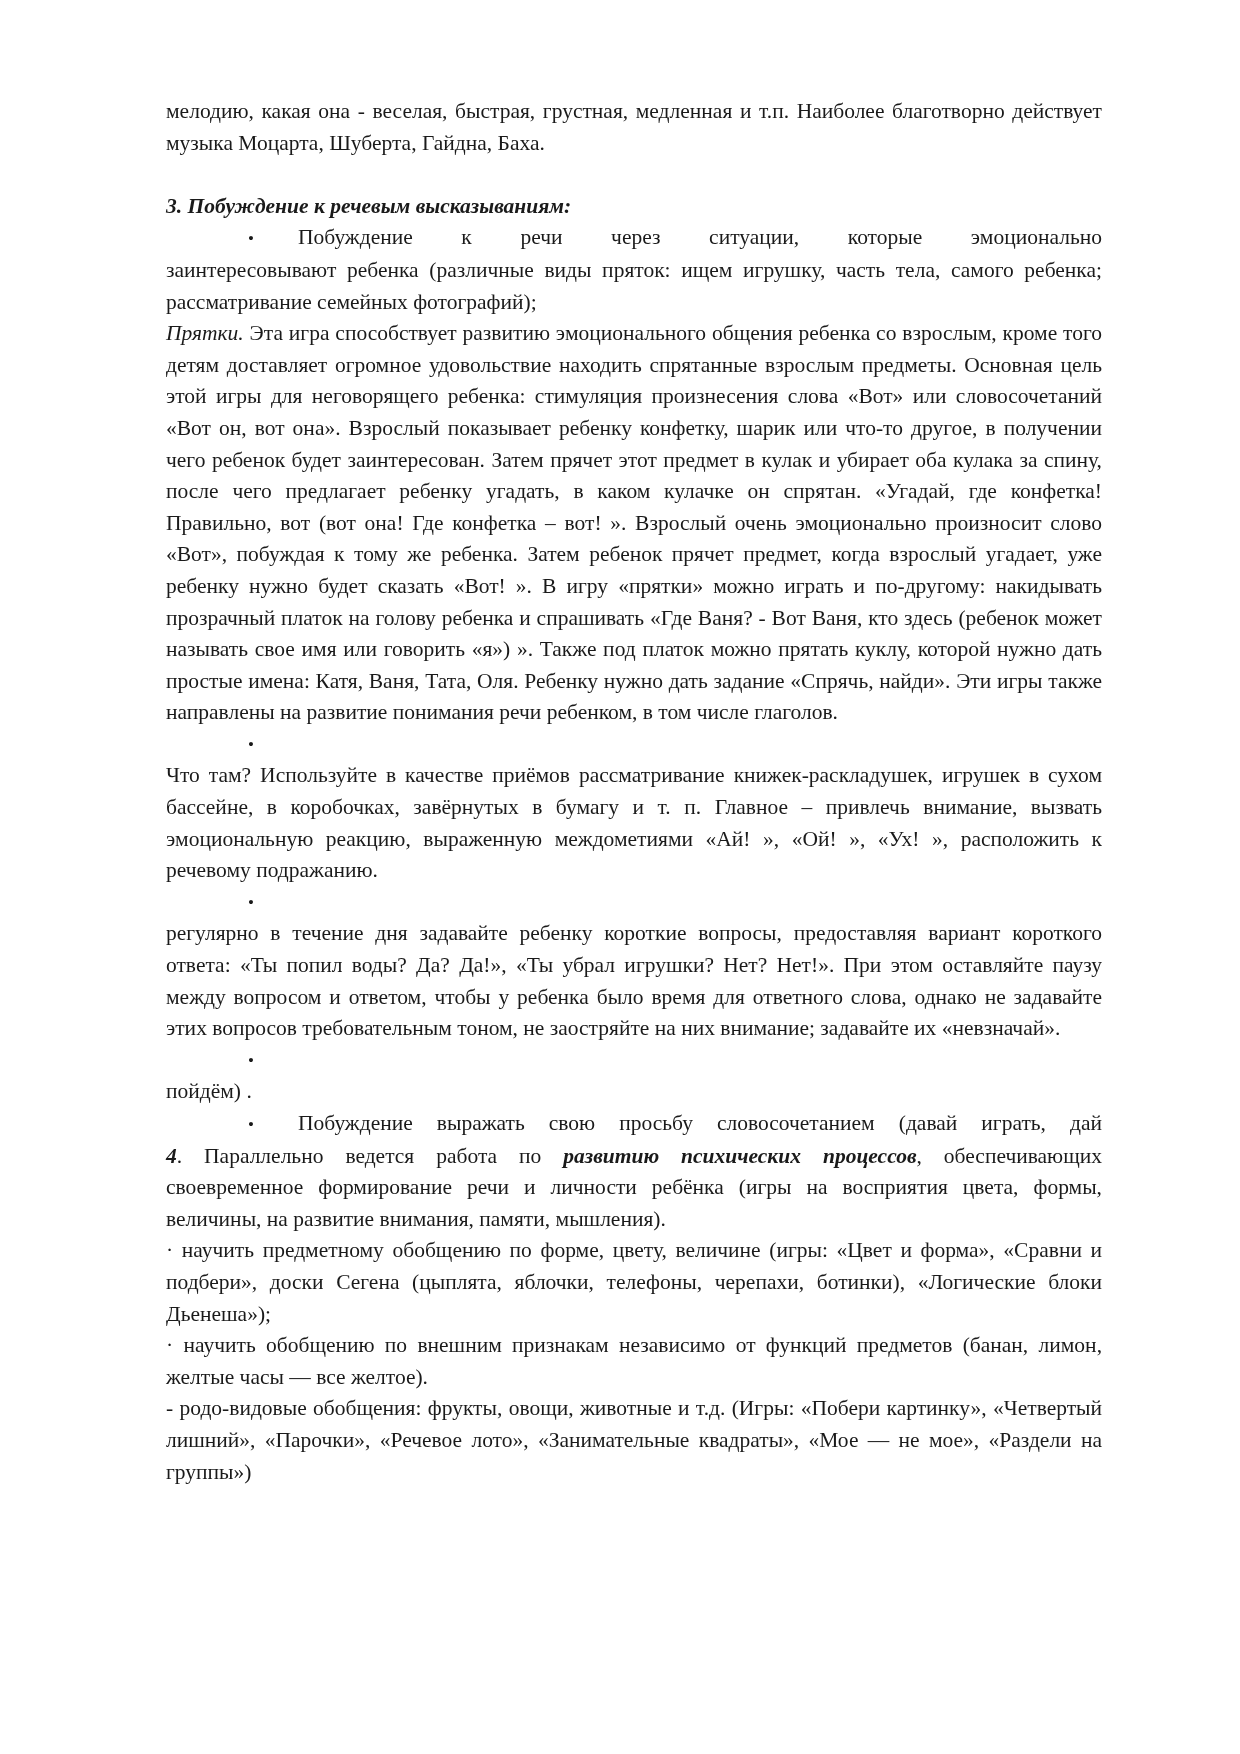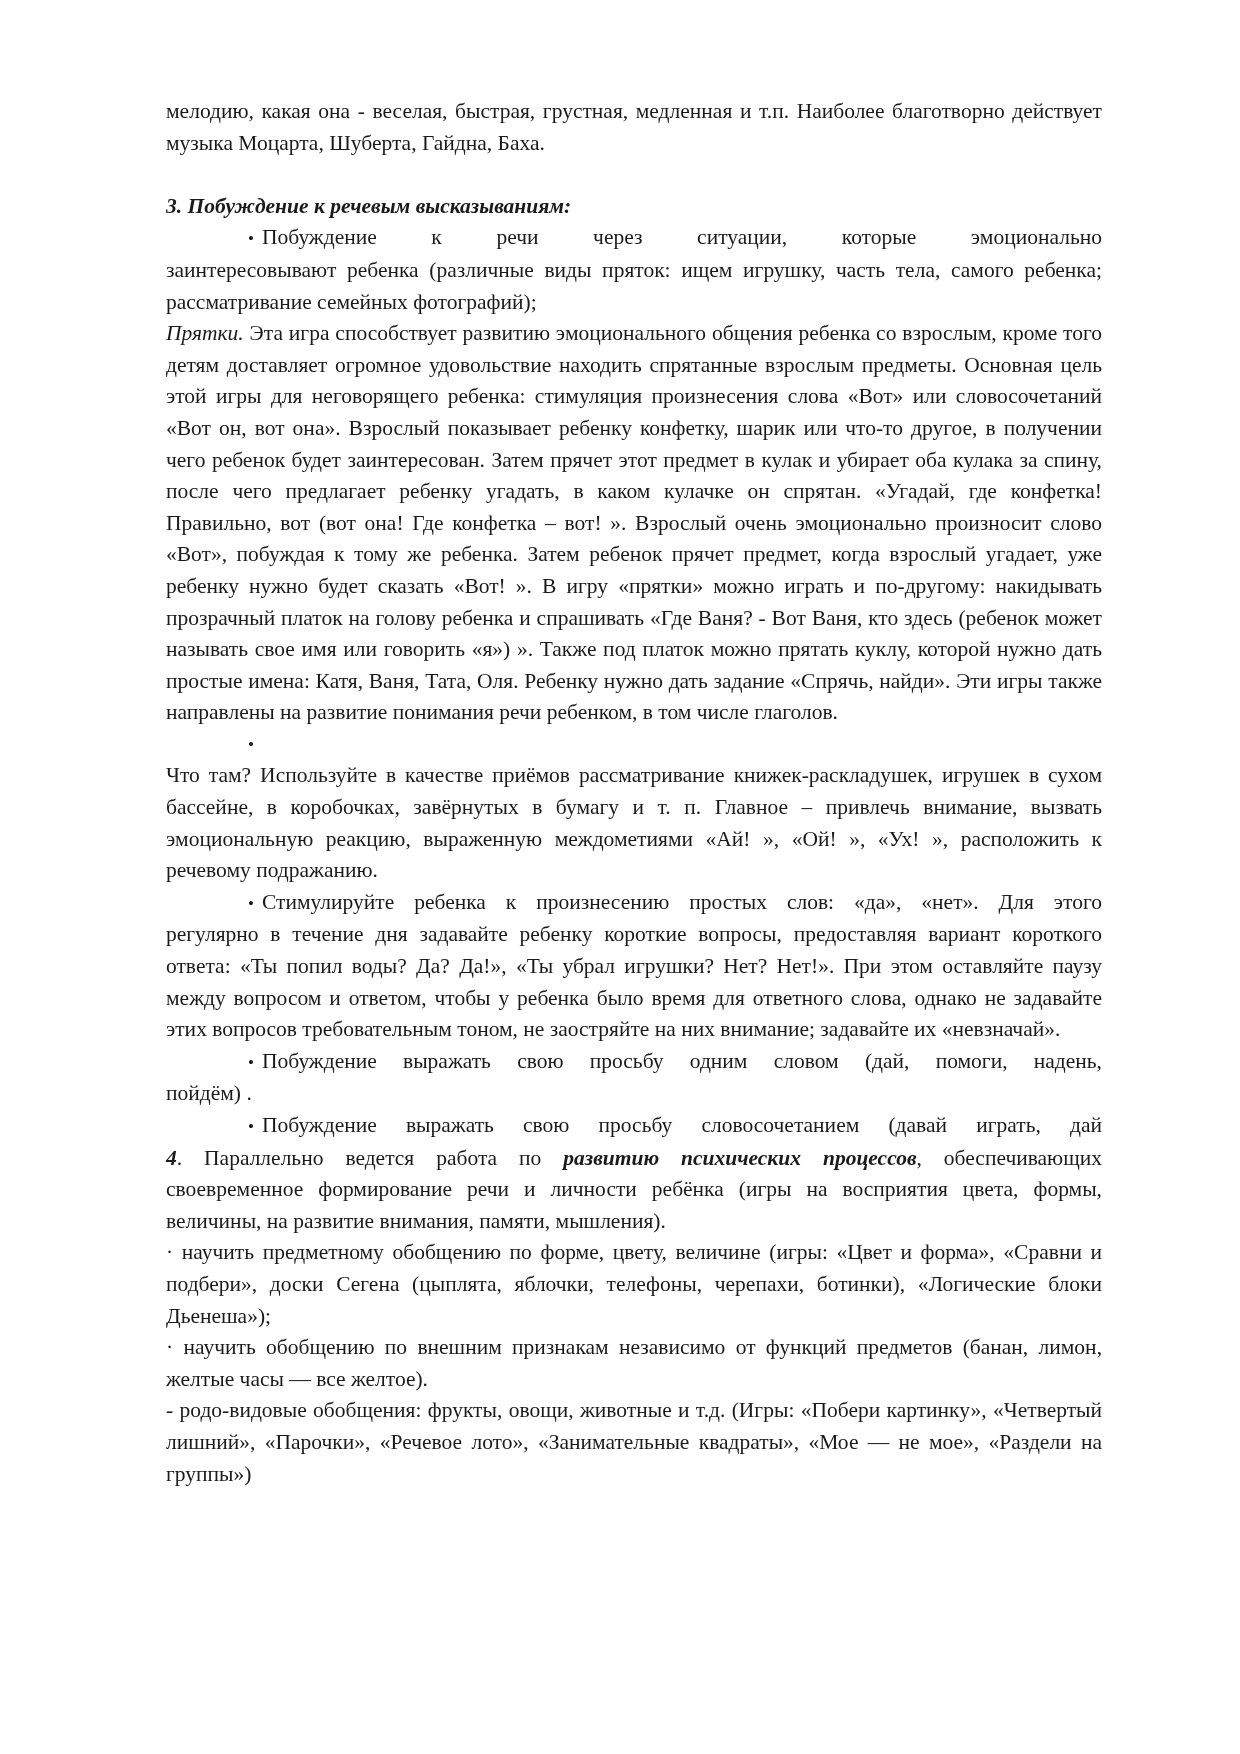--- a/index.html
+++ b/index.html
@@ -64,20 +64,21 @@
     padding-left: 82px;
     box-sizing: border-box;
     font-size: 17px;
     line-height: 31.6px;
   }
   .bullet-text-first {
     flex: 1 1 auto;
     text-align: justify;
     text-align-last: justify;
     white-space: normal;
+    margin-left: 36px;
   }
   .bullet-rest {
     text-align: justify;
     text-align-last: left;
   }
   .left-last {
     text-align: justify;
     text-align-last: left;
   }
   .it { font-style: italic; margin-top: 20px; }
@@ -111,29 +112,27 @@
     <div class="bullet-item">
       <div class="bullet-first">
         <span class="bullet-mark">•</span>
       </div>
       <p class="bullet-rest">Что там? Используйте в качестве приёмов рассматривание книжек-раскладушек, игрушек в сухом бассейне, в коробочках, завёрнутых в бумагу и т. п. Главное – привлечь внимание, вызвать эмоциональную реакцию, выраженную междометиями «Ай! », «Ой! », «Ух! », расположить к речевому подражанию.</p>
     </div>
 
     <div class="bullet-item">
       <div class="bullet-first">
         <span class="bullet-mark">•</span>
-        <span class="bullet-text-first">Стимулируйте ребенка к произнесению простых слов: «да», «нет». Для этого</span>
       </div>
       <p class="bullet-rest">регулярно в течение дня задавайте ребенку короткие вопросы, предоставляя вариант короткого ответа: «Ты попил воды? Да? Да!», «Ты убрал игрушки? Нет? Нет!». При этом оставляйте паузу между вопросом и ответом, чтобы у ребенка было время для ответного слова, однако не задавайте этих вопросов требовательным тоном, не заостряйте на них внимание; задавайте их «невзначай».</p>
     </div>
 
     <div class="bullet-item">
       <div class="bullet-first">
         <span class="bullet-mark">•</span>
-        <span class="bullet-text-first">Побуждение выражать свою просьбу одним словом (дай, помоги, надень,</span>
       </div>
       <p class="bullet-rest">пойдём) .</p>
     </div>
 
     <div class="bullet-item">
       <div class="bullet-first">
         <span class="bullet-mark">•</span>
         <span class="bullet-text-first">Побуждение выражать свою просьбу словосочетанием (давай играть, дай</span>
       </div>
     </div>

